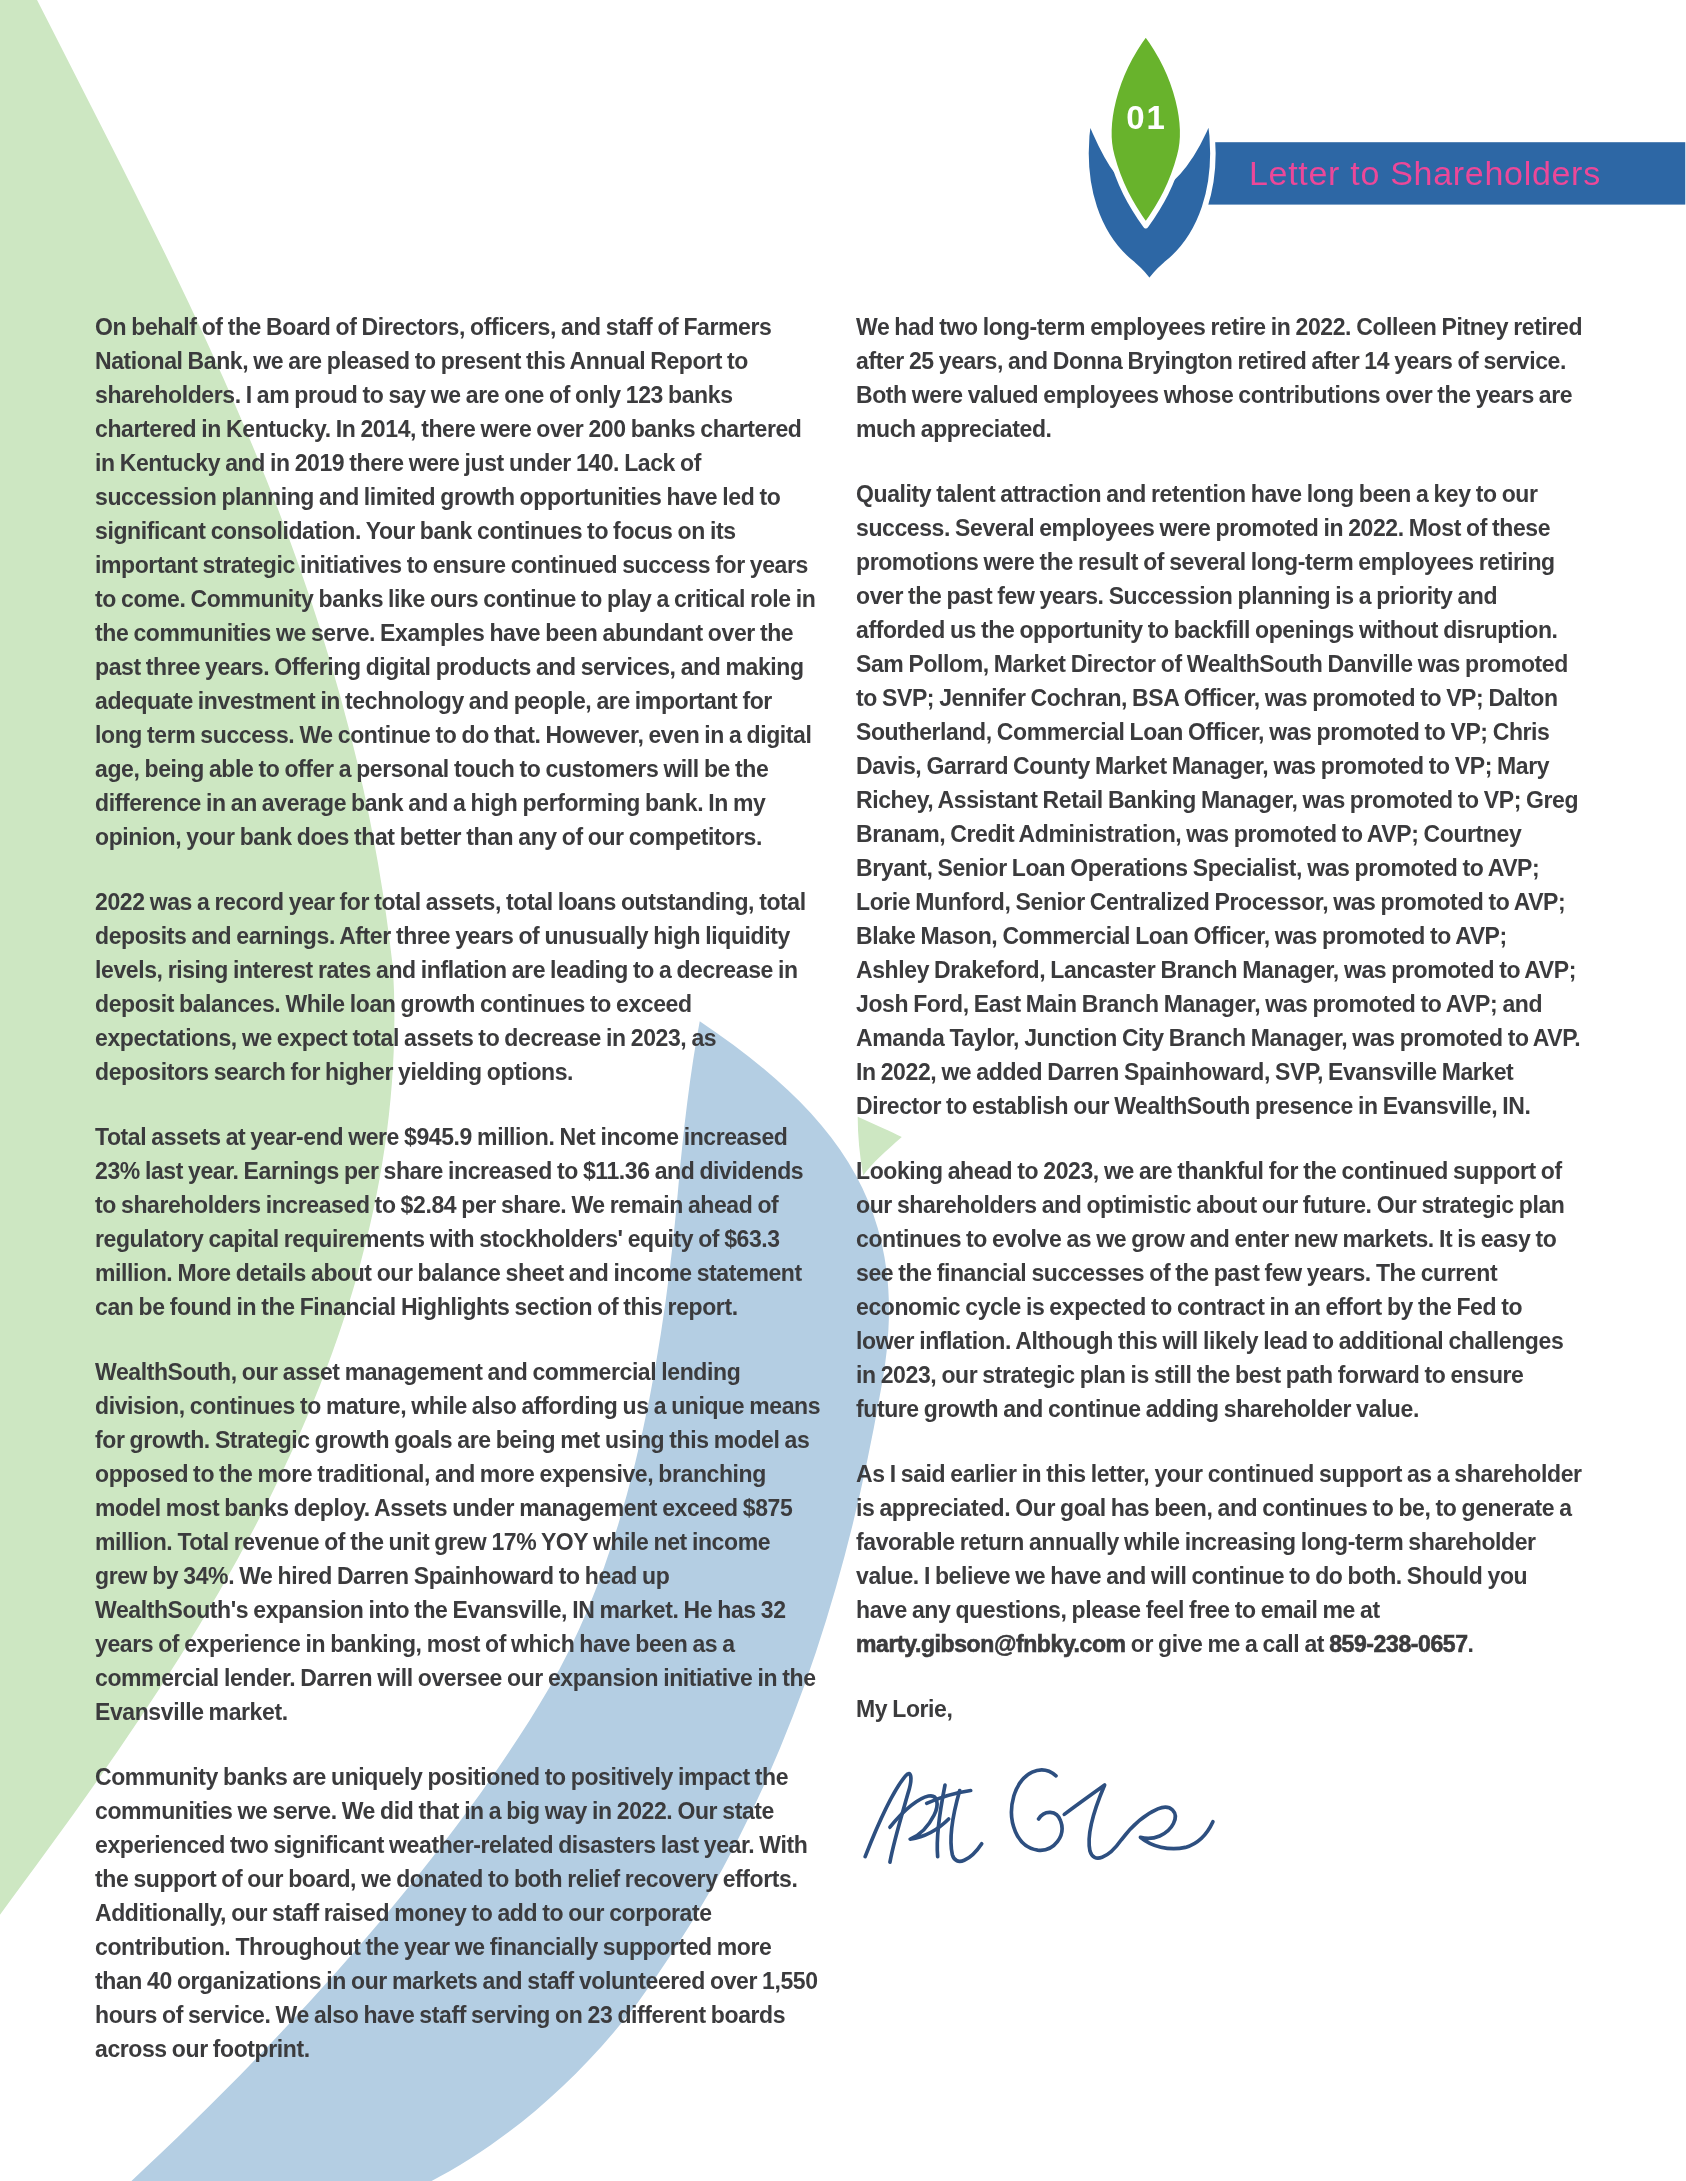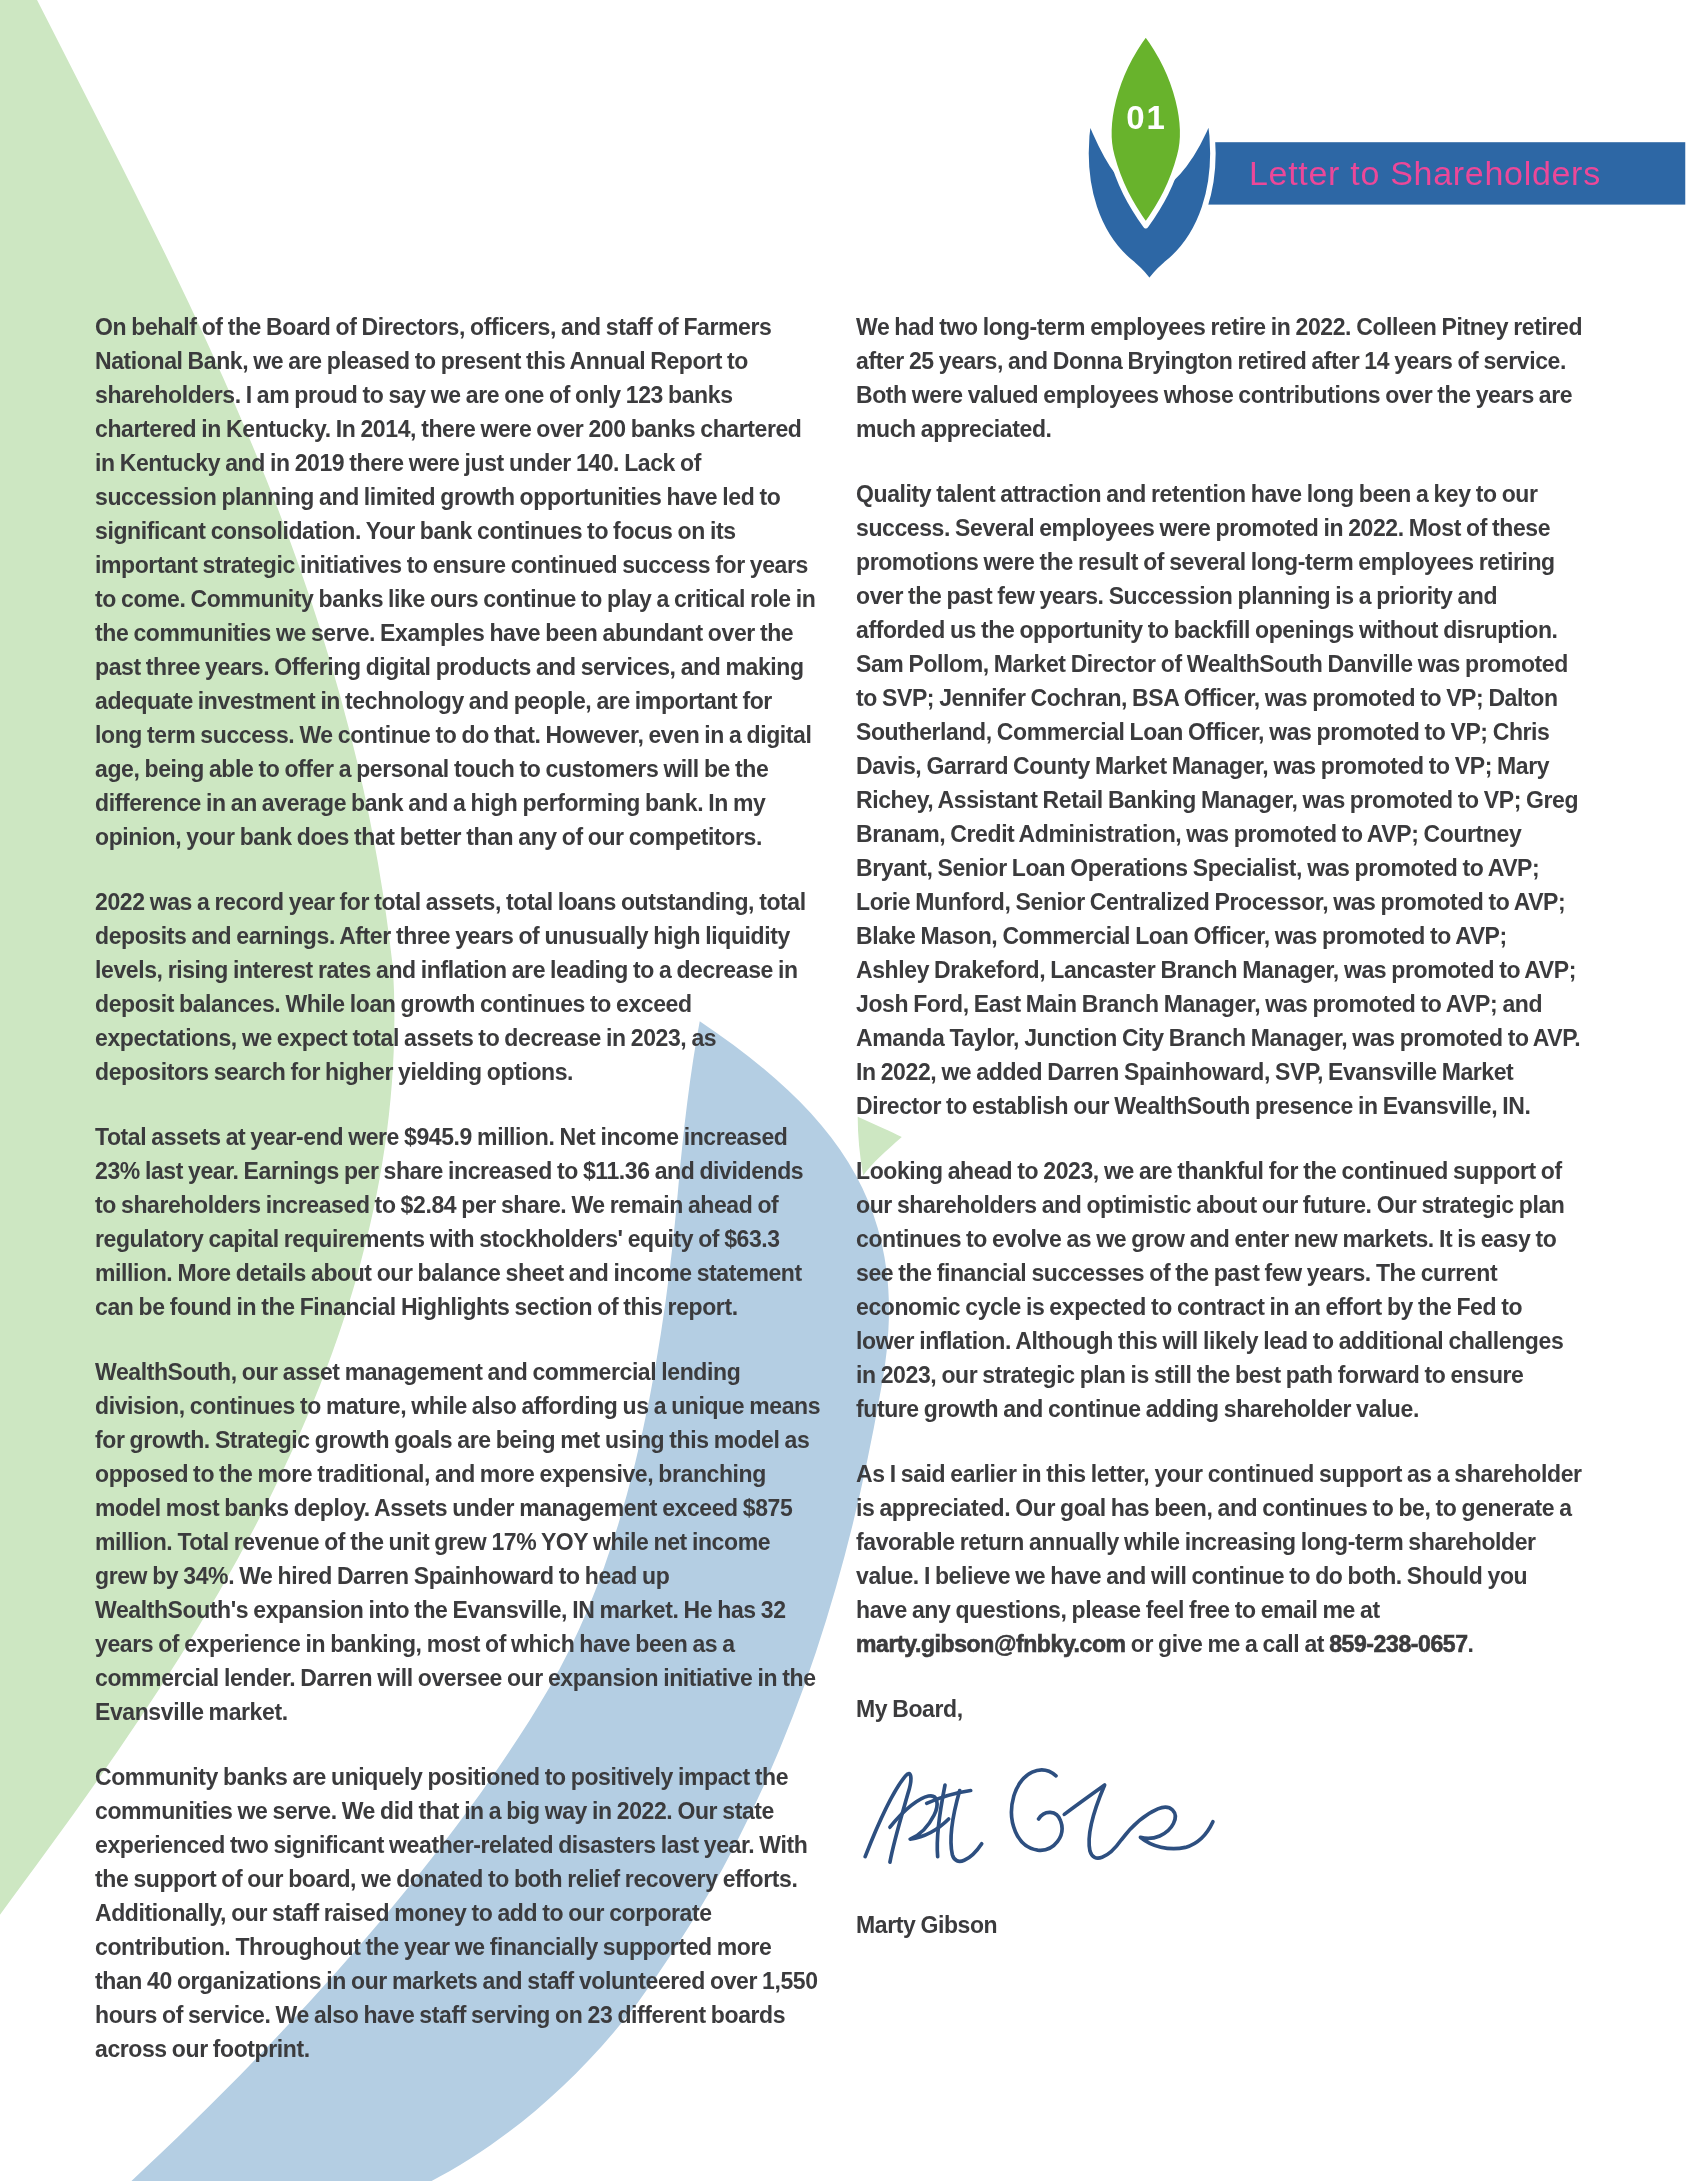--- a/index.html
+++ b/index.html
@@ -60,33 +60,32 @@
   <p>Total assets at year-end were $945.9 million. Net income increased 23% last year. Earnings per share increased to $11.36 and dividends to shareholders increased to $2.84 per share. We remain ahead of regulatory capital requirements with stockholders' equity of $63.3 million. More details about our balance sheet and income statement can be found in the Financial Highlights section of this report.</p>
   <p>WealthSouth, our asset management and commercial lending division, continues to mature, while also affording us a unique means for growth. Strategic growth goals are being met using this model as opposed to the more traditional, and more expensive, branching model most banks deploy. Assets under management exceed $875 million. Total revenue of the unit grew 17% YOY while net income grew by 34%. We hired Darren Spainhoward to head up WealthSouth's expansion into the Evansville, IN market. He has 32 years of experience in banking, most of which have been as a commercial lender. Darren will oversee our expansion initiative in the Evansville market.</p>
   <p>Community banks are uniquely positioned to positively impact the communities we serve. We did that in a big way in 2022. Our state experienced two significant weather-related disasters last year. With the support of our board, we donated to both relief recovery efforts. Additionally, our staff raised money to add to our corporate contribution. Throughout the year we financially supported more than 40 organizations in our markets and staff volunteered over 1,550 hours of service. We also have staff serving on 23 different boards across our footprint.</p>
 </div>
 
 <div class="col col-right">
   <p>We had two long-term employees retire in 2022. Colleen Pitney retired after 25 years, and Donna Bryington retired after 14 years of service. Both were valued employees whose contributions over the years are much appreciated.</p>
   <p>Quality talent attraction and retention have long been a key to our success. Several employees were promoted in 2022. Most of these promotions were the result of several long-term employees retiring over the past few years. Succession planning is a priority and afforded us the opportunity to backfill openings without disruption. Sam Pollom, Market Director of WealthSouth Danville was promoted to SVP; Jennifer Cochran, BSA Officer, was promoted to VP; Dalton Southerland, Commercial Loan Officer, was promoted to VP; Chris Davis, Garrard County Market Manager, was promoted to VP; Mary Richey, Assistant Retail Banking Manager, was promoted to VP; Greg Branam, Credit Administration, was promoted to AVP; Courtney Bryant, Senior Loan Operations Specialist, was promoted to AVP; Lorie Munford, Senior Centralized Processor, was promoted to AVP; Blake Mason, Commercial Loan Officer, was promoted to AVP; Ashley Drakeford, Lancaster Branch Manager, was promoted to AVP; Josh Ford, East Main Branch Manager, was promoted to AVP; and Amanda Taylor, Junction City Branch Manager, was promoted to AVP. In 2022, we added Darren Spainhoward, SVP, Evansville Market Director to establish our WealthSouth presence in Evansville, IN.</p>
   <p>Looking ahead to 2023, we are thankful for the continued support of our shareholders and optimistic about our future. Our strategic plan continues to evolve as we grow and enter new markets. It is easy to see the financial successes of the past few years. The current economic cycle is expected to contract in an effort by the Fed to lower inflation. Although this will likely lead to additional challenges in 2023, our strategic plan is still the best path forward to ensure future growth and continue adding shareholder value.</p>
   <p><span>As I said earlier in this letter, your continued support as a shareholder is appreciated. Our goal has been, and continues to be, to generate a favorable return annually while increasing long-term shareholder value. I believe we have and will continue to do both. Should you have any questions, please feel free to email me at </span><span class="strong">marty.gibson@fnbky.com</span><span> or give me a call at </span><span class="strong">859-238-0657</span><span>.</span></p>
-  <p class="closing">My Board,</p>
+  <p class="closing">My Lorie,</p>
 
   <div class="signature-block">
     <svg width="367" height="152" viewBox="0 0 400 165" aria-hidden="true">
       <g fill="none" stroke="#2d4f80" stroke-width="4" stroke-linecap="round" stroke-linejoin="round">
         <path d="M 10 130 C 28 84 44 54 54 42 C 60 35 62 44 57 60 C 49 88 41 114 37 136"></path>
         <path d="M 37 98 C 53 78 69 66 79 64 C 89 62 91 73 85 85 C 79 97 69 107 59 111 C 73 109 89 101 101 89"></path>
         <path d="M 97 52 C 91 82 87 108 89 130"></path>
         <path d="M 77 72 C 95 64 111 60 125 58"></path>
         <path d="M 113 58 C 105 86 101 110 105 128 C 109 142 125 134 137 116"></path>
         <path d="M 218 42 C 202 28 180 38 172 64 C 164 92 176 120 198 123 C 216 125 229 107 223 91 C 219 79 205 79 199 89"></path>
         <path d="M 227 84 C 243 72 257 62 271 52 C 259 80 251 106 255 124 C 259 138 275 132 289 112 C 301 96 315 84 329 78 C 343 72 352 82 346 94 C 340 106 324 113 310 109 C 322 119 341 124 359 120 C 373 116 383 105 389 92"></path>
       </g>
     </svg>
   </div>
 
   <div class="name-block">
-    <p>Marty Gibson</p>
   </div>
 </div>
 
 
 </body></html>

